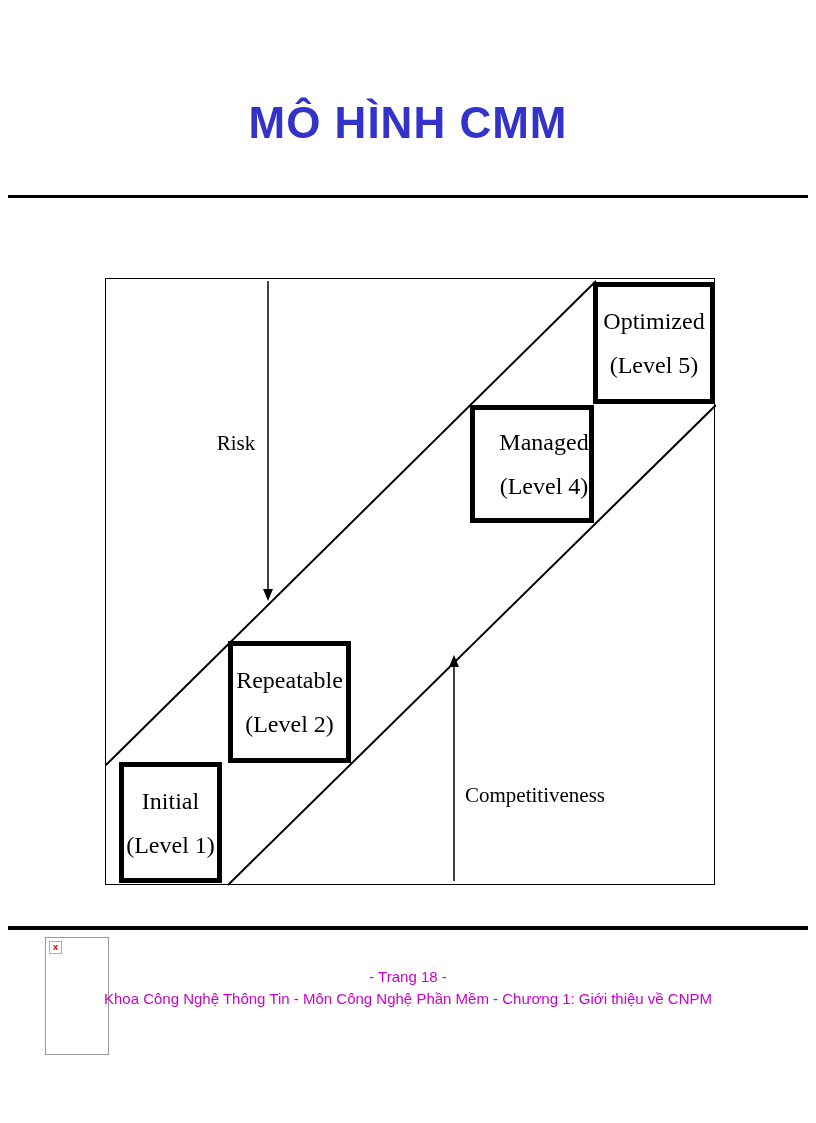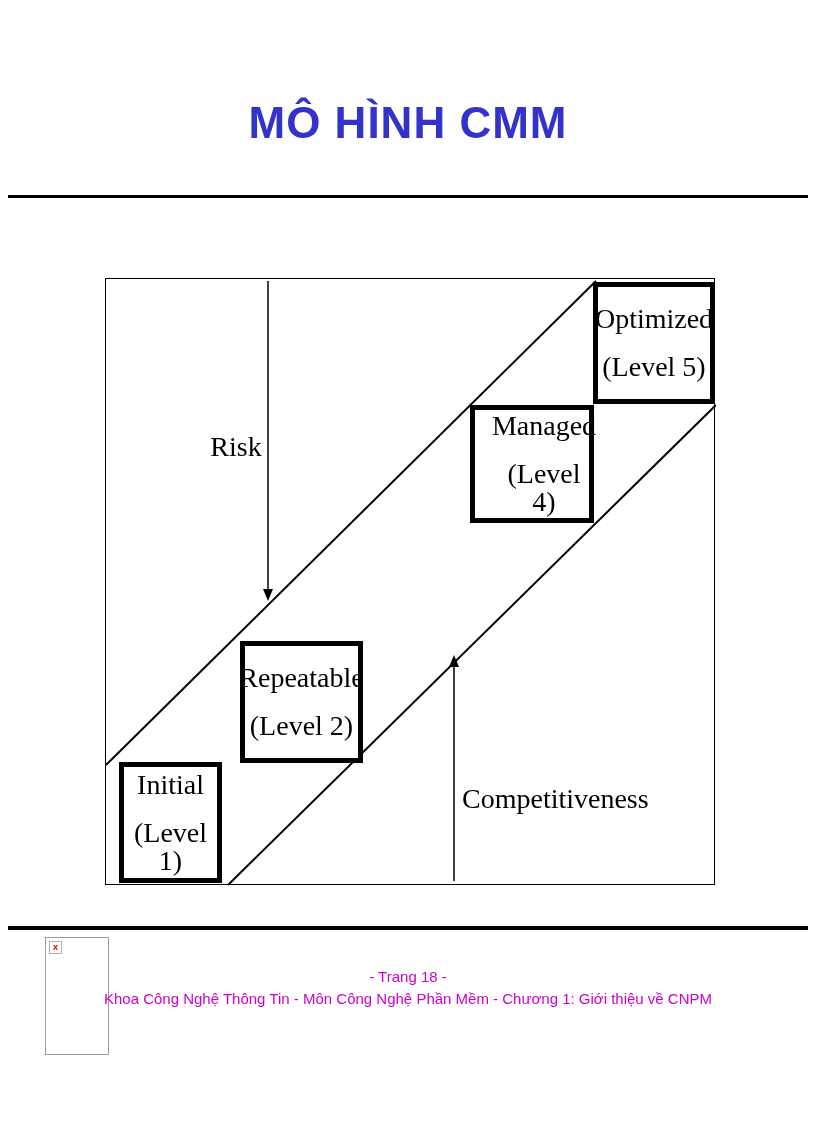--- a/index.html
+++ b/index.html
@@ -47,32 +47,32 @@
   }
   .level-box {
     position: absolute;
     border: 5px solid #000000;
     background: #ffffff;
     display: flex;
     flex-direction: column;
     align-items: center;
     justify-content: center;
     gap: 20px;
-    font-size: 28px;
+    font-size: 24px;
     text-align: center;
     line-height: 1;
   }
   .box-initial    { left: 13px;   top: 483px; width: 103px; height: 121px; }
-  .box-repeatable { left: 122px; top: 362px; width: 123px; height: 122px; margin-left: 12px; }
+  .box-repeatable { left: 122px; top: 362px; width: 123px; height: 122px; }
   .box-defined    { left: 244px; top: 244px; width: 122px; height: 119px; }
   .box-managed    { left: 364px; top: 126px; width: 124px; height: 118px; padding-left: 24px; }
   .box-optimized  { left: 487px; top: 3px;   width: 122px; height: 122px; }
   .float-label {
     position: absolute;
-    font-size: 28px;
+    font-size: 21px;
     text-align: center;
     background: transparent;
   }
   .risk-label { left: 80px; top: 152px; width: 100px; }
   .competitiveness-label { left: 356px; top: 504px; width: 146px; }
   .footer-rule {
     position: absolute;
     left: 8px; right: 8px;
     top: 926px;
     height: 4px;

